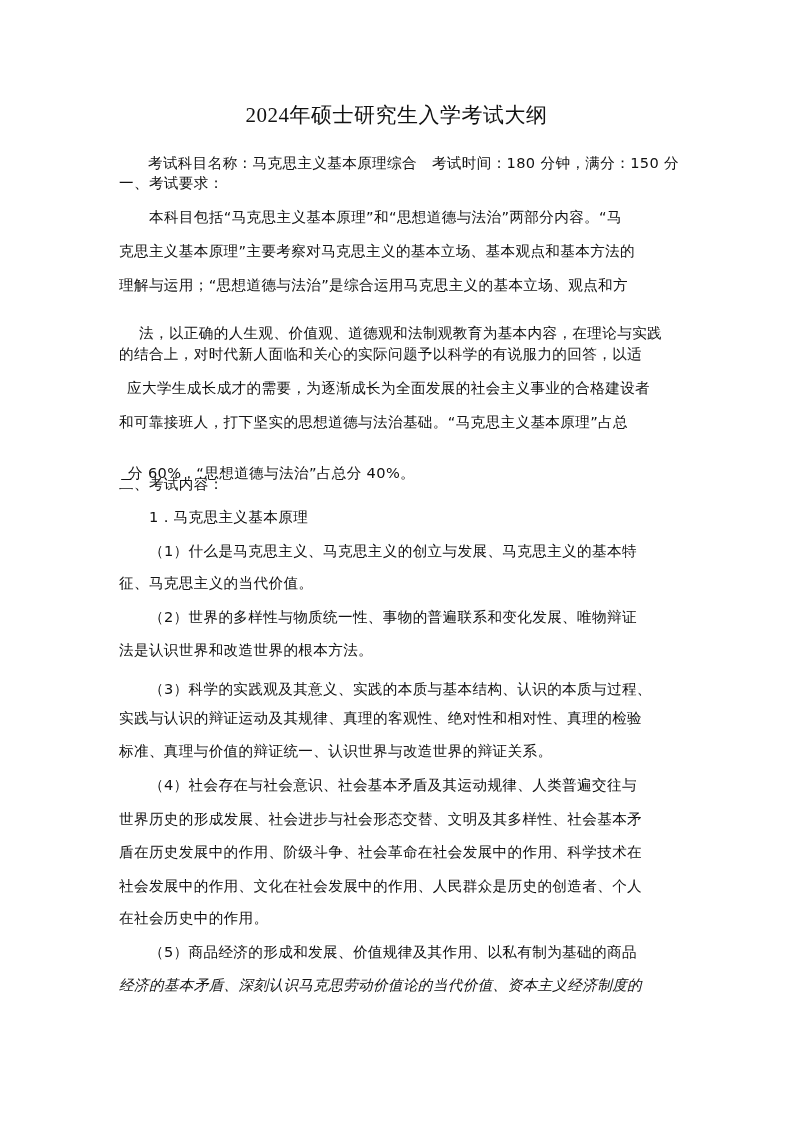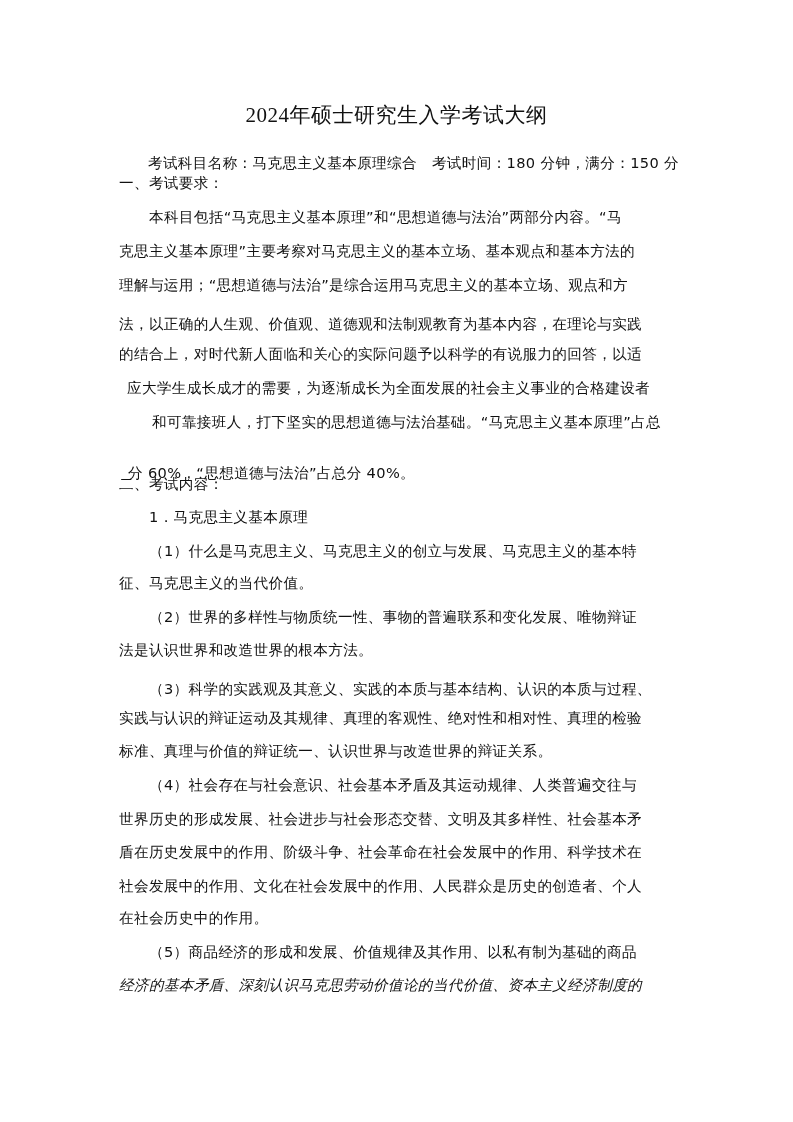--- a/index.html
+++ b/index.html
@@ -53,24 +53,24 @@
 
   <div class="title">2024年硕士研究生入学考试大纲</div>
 
   <div class="line" style="top:152px;text-align:right;">考试科目名称：马克思主义基本原理综合　考试时间：180 分钟，满分：150 分</div>
 
   <div class="line" style="top:172px;">一、考试要求：</div>
 
   <div class="line indent1" style="top:206px;">本科目包括“马克思主义基本原理”和“思想道德与法治”两部分内容。“马</div>
   <div class="line" style="top:240px;">克思主义基本原理”主要考察对马克思主义的基本立场、基本观点和基本方法的</div>
   <div class="line" style="top:274px;">理解与运用；“思想道德与法治”是综合运用马克思主义的基本立场、观点和方</div>
-  <div class="line" style="top:313px;">法，以正确的人生观、价值观、道德观和法制观教育为基本内容，在理论与实践</div>
+  <div class="line" style="top:322px;margin-left:20px;">法，以正确的人生观、价值观、道德观和法制观教育为基本内容，在理论与实践</div>
   <div class="line" style="top:343px;">的结合上，对时代新人面临和关心的实际问题予以科学的有说服力的回答，以适</div>
   <div class="line" style="top:377px;margin-left:8px;">应大学生成长成才的需要，为逐渐成长为全面发展的社会主义事业的合格建设者</div>
-  <div class="line" style="top:411px;margin-left:33px;">和可靠接班人，打下坚实的思想道德与法治基础。“马克思主义基本原理”占总</div>
+  <div class="line" style="top:411px;">和可靠接班人，打下坚实的思想道德与法治基础。“马克思主义基本原理”占总</div>
   <div class="line" style="top:462px;margin-left:9px;">分 60%，“思想道德与法治”占总分 40%。</div>
 
   <div class="line" style="top:473px;">二、考试内容：</div>
 
   <div class="line indent1" style="top:506px;">1．马克思主义基本原理</div>
 
   <div class="line indent2" style="top:540px;">（1）什么是马克思主义、马克思主义的创立与发展、马克思主义的基本特</div>
   <div class="line" style="top:572px;">征、马克思主义的当代价值。</div>
 
   <div class="line indent2" style="top:606px;">（2）世界的多样性与物质统一性、事物的普遍联系和变化发展、唯物辩证</div>

